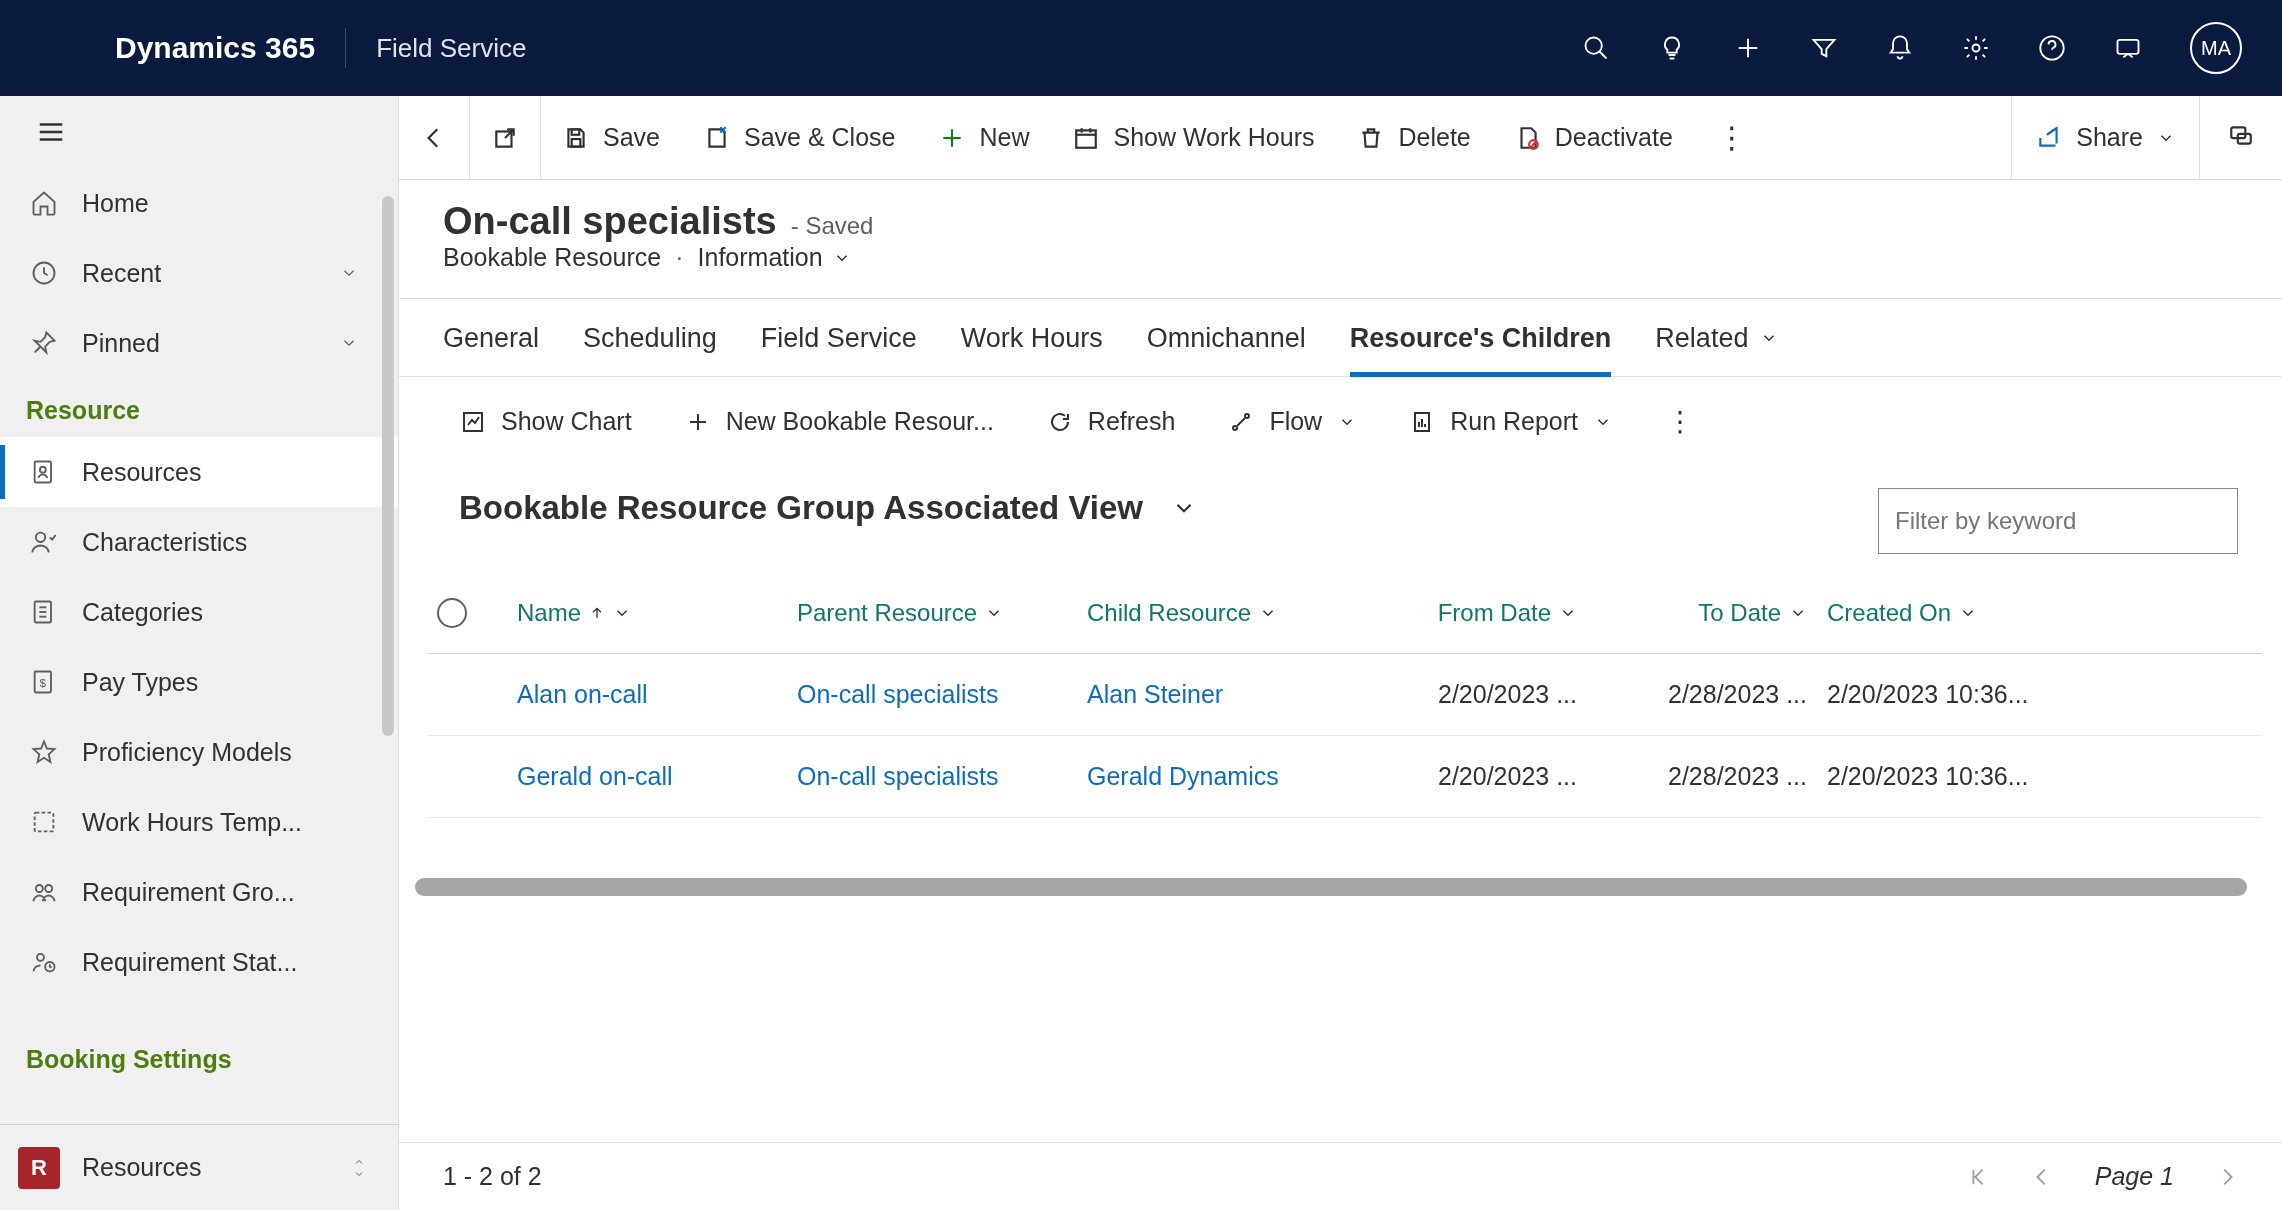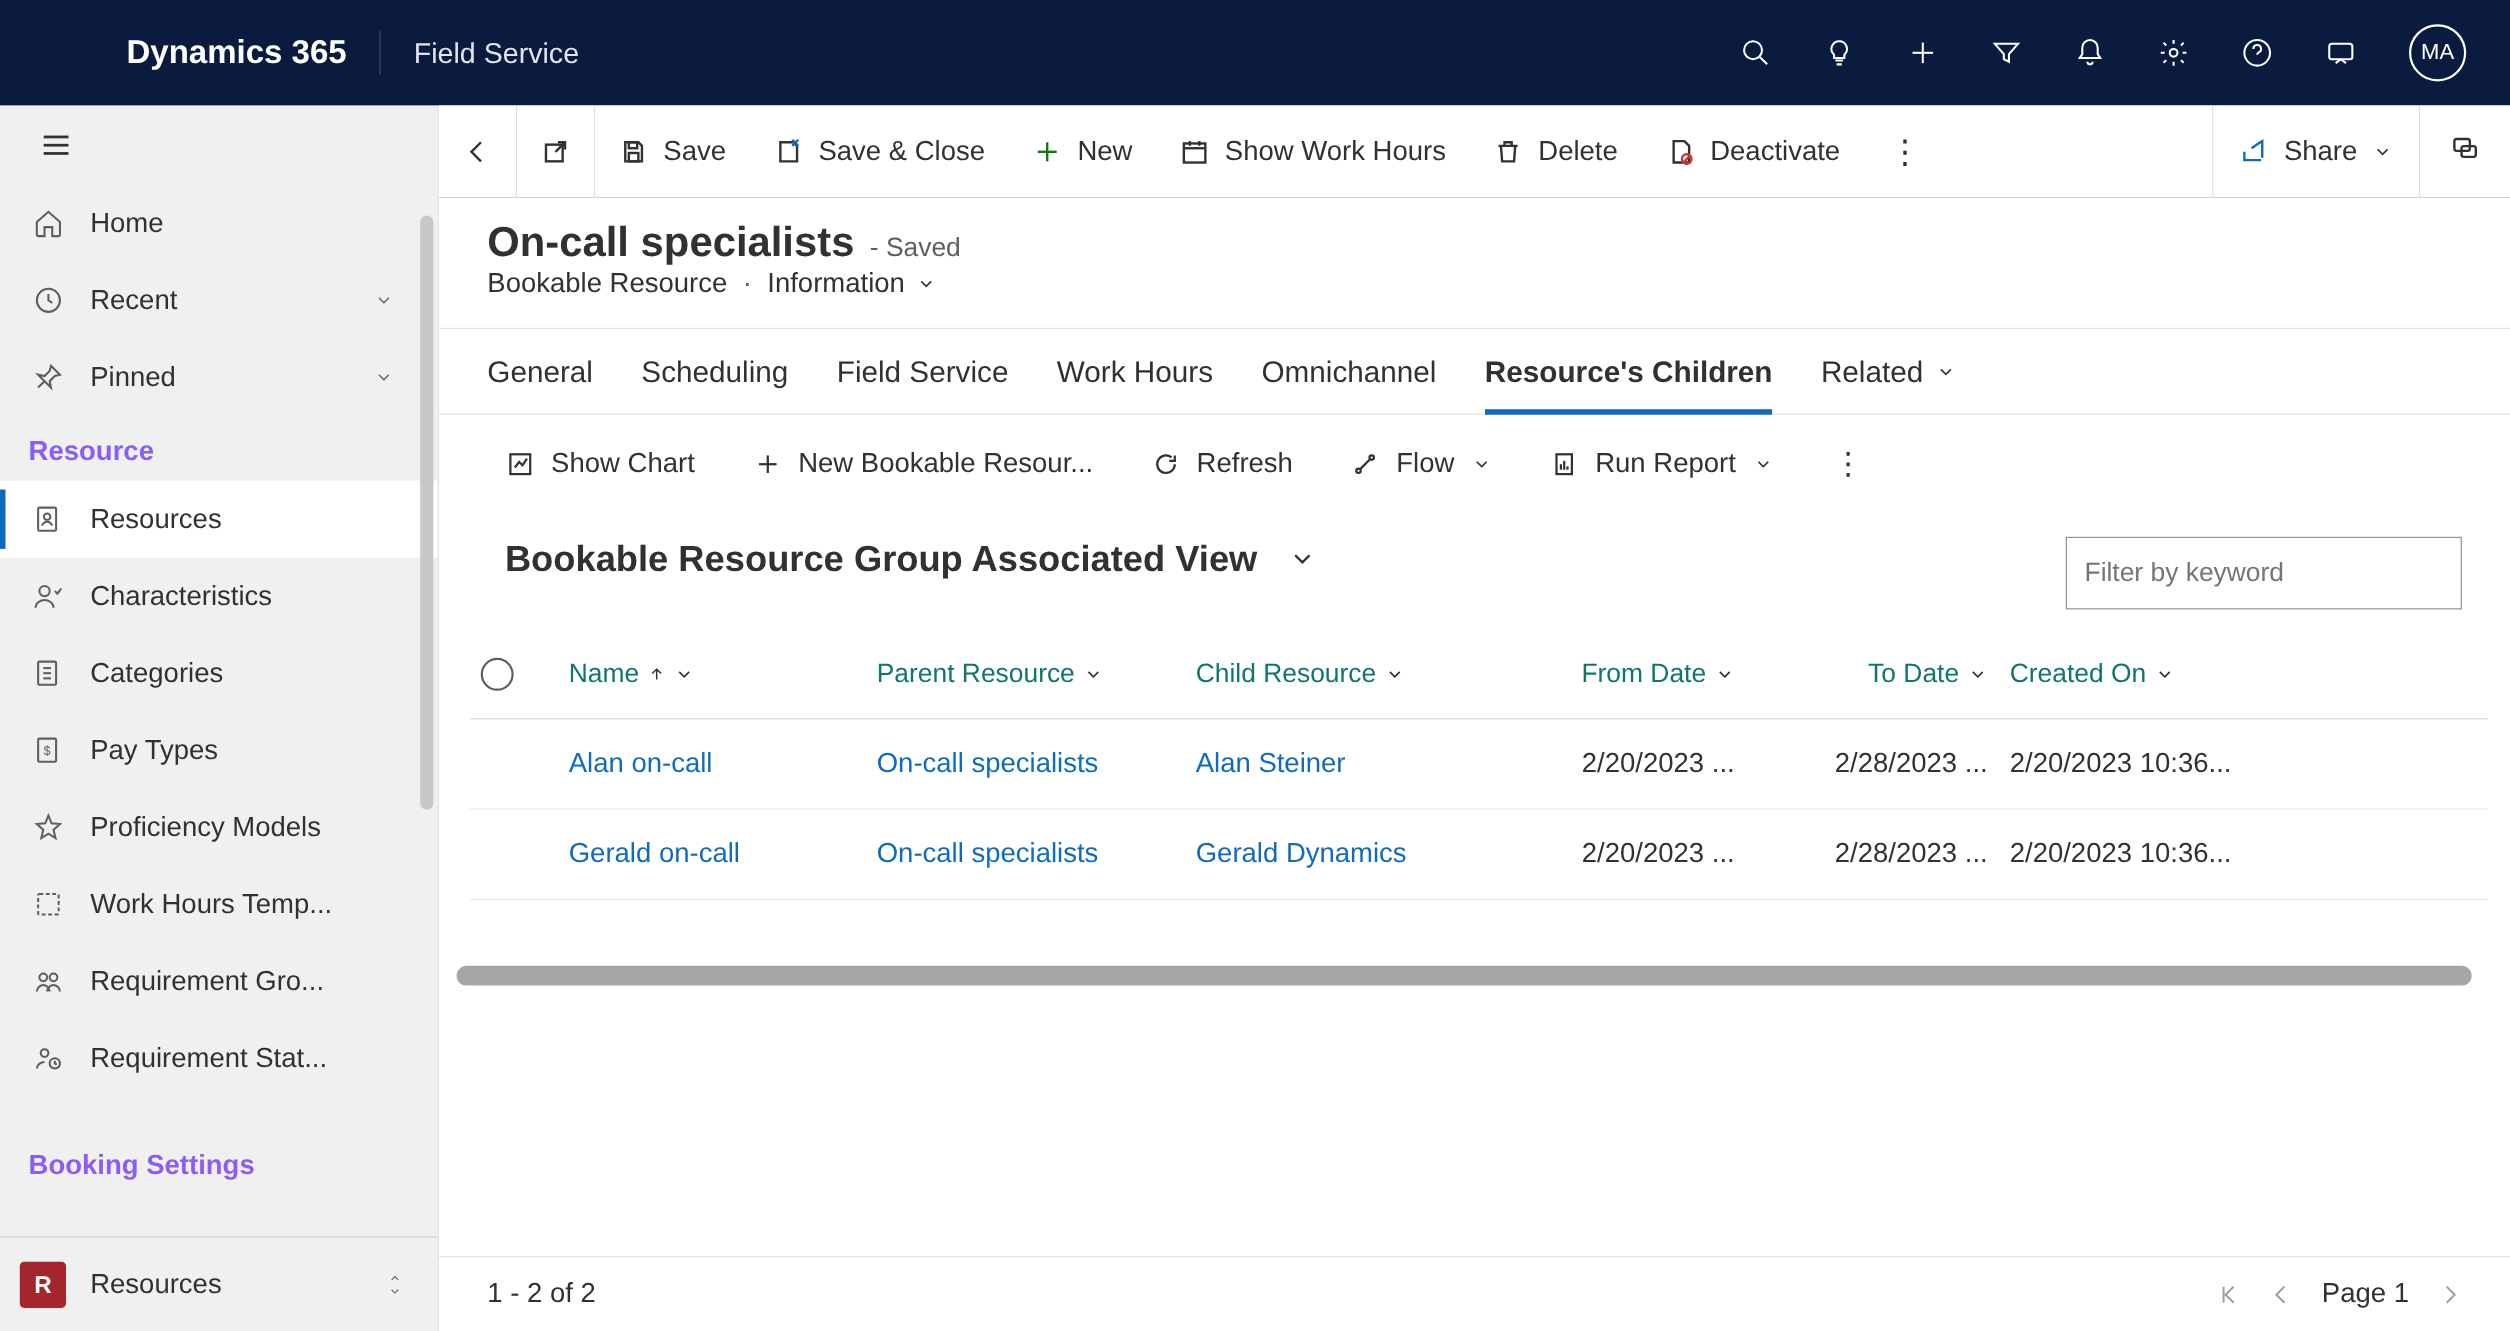--- a/index.html
+++ b/index.html
@@ -17,21 +17,21 @@
   .body-area { display:flex; height:calc(1210px - 96px);}
   
   .sidebar { width:398px; background:#f0f0f0; display:flex; flex-direction:column; position:relative;}
   .hamburger { height:72px; display:flex; align-items:center; padding-left:36px;}
   .hamburger svg{width:30px;height:30px;}
   .nav-item { height:70px; display:flex; align-items:center; gap:24px; padding-left:30px; font-size:25px; color:#323130; cursor:pointer;}
   .nav-item.selected { background:#fff; position:relative;}
   .nav-item.selected::before { content:""; position:absolute; left:0; top:8px; bottom:8px; width:5px; background:#0f6cbd;}
   .nav-icon { width:28px; height:28px; stroke:#605e5c; fill:none; stroke-width:1.6;}
   .nav-chev { margin-left:auto; margin-right:40px;}
-  .section-label { font-size:25px; font-weight:600; padding:18px 0 12px 26px; color:#8b5cf6;}
+  .section-label { font-size:25px; font-weight:600; padding:18px 0 12px 26px; color:#4d7c0f;}
   .sidebar-scroll { position:absolute; right:4px; top:100px; width:12px; height:540px; background:#c8c8c8; border-radius:6px;}
   .sidebar-footer { margin-top:auto; border-top:1px solid #d0d0d0; height:86px; display:flex; align-items:center; padding-left:18px; gap:22px; background:#f0f0f0;}
   .sq-badge { width:42px; height:42px; background:#a4262c; color:#fff; font-size:22px; font-weight:600; display:flex; align-items:center; justify-content:center; border-radius:4px;}
   .sidebar-footer .txt { font-size:25px;}
   .updown { margin-left:auto; margin-right:30px; display:flex; flex-direction:column; gap:-2px;}
   
   .main { flex:1; background:#fff; display:flex; flex-direction:column; border-left:1px solid #e1dfdd; position:relative;}
   
   .cmdbar { height:84px; border-bottom:1px solid #d6d6d6; display:flex; align-items:center; background:#fff;}
   .cmd-btn { height:84px; display:flex; align-items:center; gap:14px; padding:0 22px; font-size:25px; color:#323130; cursor:pointer;}
@@ -69,21 +69,21 @@
   .grid-header { border-bottom:1px solid #d6d6d6; font-size:24px; color:#0f766e;text-align:center;}
   .grid-header .hcell { display:flex; align-items:center; gap:8px; font-weight:400;}
   .sel-circle { width:30px; height:30px; border:2px solid #605e5c; border-radius:50%; margin-left:10px;}
   .grid-row { border-bottom:1px solid #e8e8e8; font-size:25px;}
   .link { color:#0f6cbd; cursor:pointer;}
   .grid-row .cell{white-space:nowrap; overflow:hidden; text-overflow:ellipsis;}
   
   .hscroll { height:18px; background:#fff; margin:60px 16px 0 16px;}
   .hscroll-inner{height:18px;width:99%; background:#a6a6a6; border-radius:9px;}
   .paging { height:68px; border-top:1px solid #e1dfdd; display:flex; align-items:center; padding:0 44px; font-size:25px; color:#323130; margin-top:auto;}
-  .paging .right { margin-left:auto; display:flex; align-items:center; gap:26px;}
+  .paging .right { margin-left:auto; display:flex; align-items:center; gap:42px;font-style:italic;}
   svg { overflow:visible;}
   .chev-down{width:18px;height:18px;}
 </style>
 </head>
 <body>
 
 <div class="topbar">
   <div class="topbar-left">
     <span class="brand">Dynamics 365</span>
     <span class="divider-v"></span>

